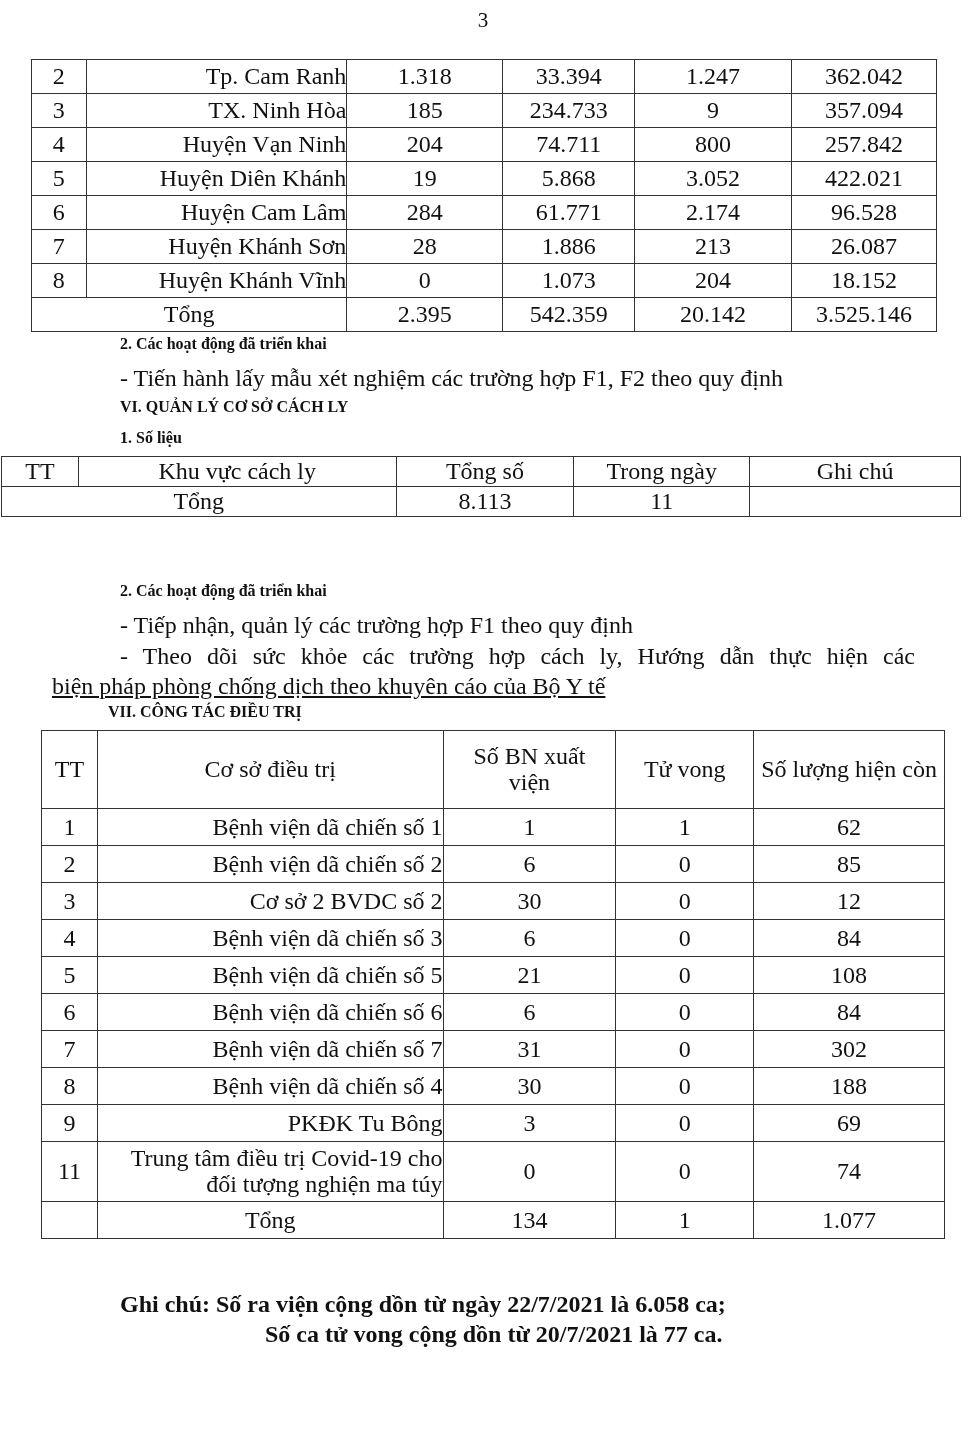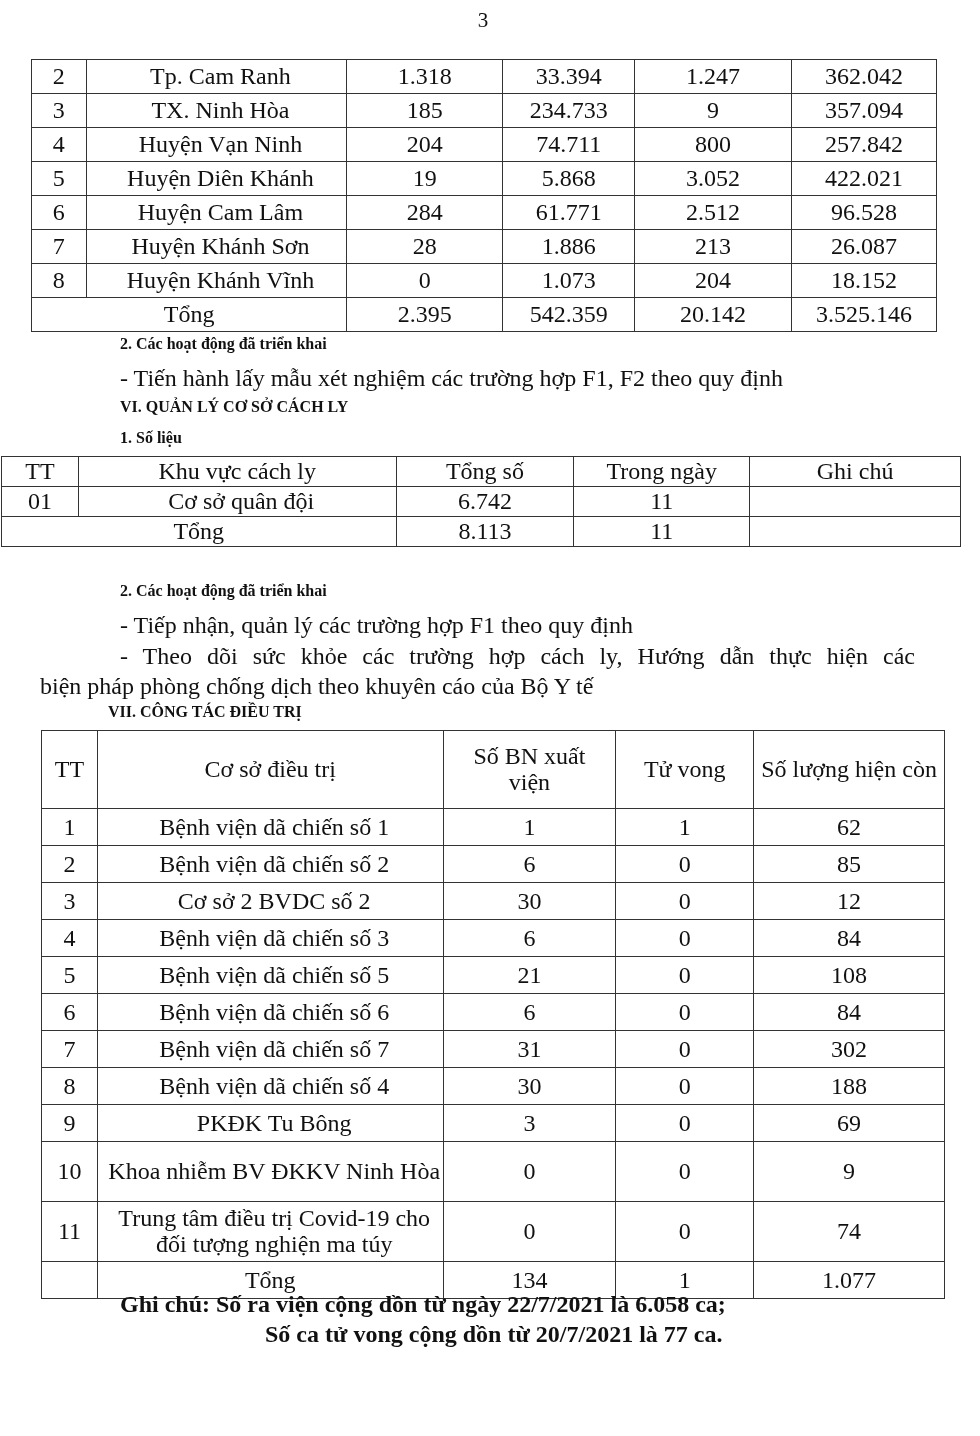--- a/index.html
+++ b/index.html
@@ -3,21 +3,21 @@
 <meta charset="utf-8">
 <style>
   html, body { margin: 0; padding: 0; background: #ffffff; }
   body { width: 980px; height: 1436px; position: relative; overflow: hidden;
          font-family: "Liberation Serif", serif; color: #111; font-size: 24px; }
   .abs { position: absolute; }
   .page-num { left: 0; width: 966px; top: 8px; text-align: center; font-size: 21px; }
   table { border-collapse: collapse; position: absolute; }
   td, th { border: 1.5px solid #333; padding: 0; font-weight: normal; line-height: 1.1; }
   .c { text-align: center; }
-  .l { text-align: center; padding-left: 8px; }
+  .l { text-align: right; padding-left: 8px; }
   .b { font-weight: normal; }
   .heading { font-weight: bold; font-size: 16px; }
   .para { font-size: 24px; }
   .note { font-weight: bold; font-size: 24px; }
   
   #t1 { left: 31px; top: 59px; width: 906px; }
   #t1 td { height: 33px; }
   
   #t2 { left: 1px; top: 456px; width: 960px; }
   #t2 td, #t2 th { height: 29px; }
@@ -70,21 +70,21 @@
         <td class="c">19</td>
         <td class="c">5.868</td>
         <td class="c">3.052</td>
         <td class="c">422.021</td>
       </tr>
       <tr>
         <td class="c">6</td>
         <td class="l">Huyện Cam Lâm</td>
         <td class="c">284</td>
         <td class="c">61.771</td>
-        <td class="c">2.512</td>
+        <td class="c">2.174</td>
         <td class="c">96.528</td>
       </tr>
       <tr>
         <td class="c">7</td>
         <td class="l">Huyện Khánh Sơn</td>
         <td class="c">28</td>
         <td class="c">1.886</td>
         <td class="c">213</td>
         <td class="c">26.087</td>
       </tr>
@@ -124,39 +124,32 @@
     <tr>
       <th class="c b">TT</th>
       <th class="c b">Khu vực cách ly</th>
       <th class="c b">Tổng số</th>
       <th class="c b">Trong ngày</th>
       <th class="c b">Ghi chú</th>
     </tr>
   </thead>
   <tbody>
     <tr>
-      <td class="c">01</td>
-      <td class="l">Cơ sở quân đội</td>
-      <td class="c">6.742</td>
-      <td class="c">11</td>
-      <td class="c"></td>
-    </tr>
-    <tr>
       <td class="c b" colspan="2">Tổng</td>
       <td class="c b">8.113</td>
       <td class="c b">11</td>
       <td class="c b"></td>
     </tr>
   </tbody>
 </table>
 
 <div class="abs heading" style="left:120px; top:582px;">2. Các hoạt động đã triển khai</div>
 <div class="abs para" style="left:120px; top:612px;">- Tiếp nhận, quản lý các trường hợp F1 theo quy định</div>
 <div class="abs para" style="left:120px; top:643px; width:795px; text-align:justify; text-align-last:justify;">- Theo dõi sức khỏe các trường hợp cách ly, Hướng dẫn thực hiện các</div>
-<div class="abs para" style="left:40px; top:673px;">biện pháp phòng chống dịch theo khuyên cáo của Bộ Y tế</div>
+<div class="abs para" style="left:52px; top:673px;text-decoration:underline;">biện pháp phòng chống dịch theo khuyên cáo của Bộ Y tế</div>
 
 <div class="abs heading" style="left:108px; top:703px;text-align:center;">VII. CÔNG TÁC ĐIỀU TRỊ</div>
 
 <table id="t3">
   <colgroup>
       <col style="width:56px">
       <col style="width:346px">
       <col style="width:173px">
       <col style="width:138px">
       <col style="width:191px">
@@ -228,27 +221,20 @@
         <td class="c b">188</td>
       </tr>
       <tr>
         <td class="c">9</td>
         <td class="l">PKĐK Tu Bông</td>
         <td class="c">3</td>
         <td class="c b">0</td>
         <td class="c b">69</td>
       </tr>
       <tr style="height: 60px;">
-        <td class="c">10</td>
-        <td class="l">Khoa nhiễm BV ĐKKV Ninh Hòa</td>
-        <td class="c">0</td>
-        <td class="c b">0</td>
-        <td class="c b">9</td>
-      </tr>
-      <tr style="height: 60px;">
         <td class="c">11</td>
         <td class="l">Trung tâm điều trị Covid-19 cho đối tượng nghiện ma túy</td>
         <td class="c">0</td>
         <td class="c b">0</td>
         <td class="c b">74</td>
       </tr>
       <tr>
         <td></td>
         <td class="c b">Tổng</td>
         <td class="c b">134</td>

